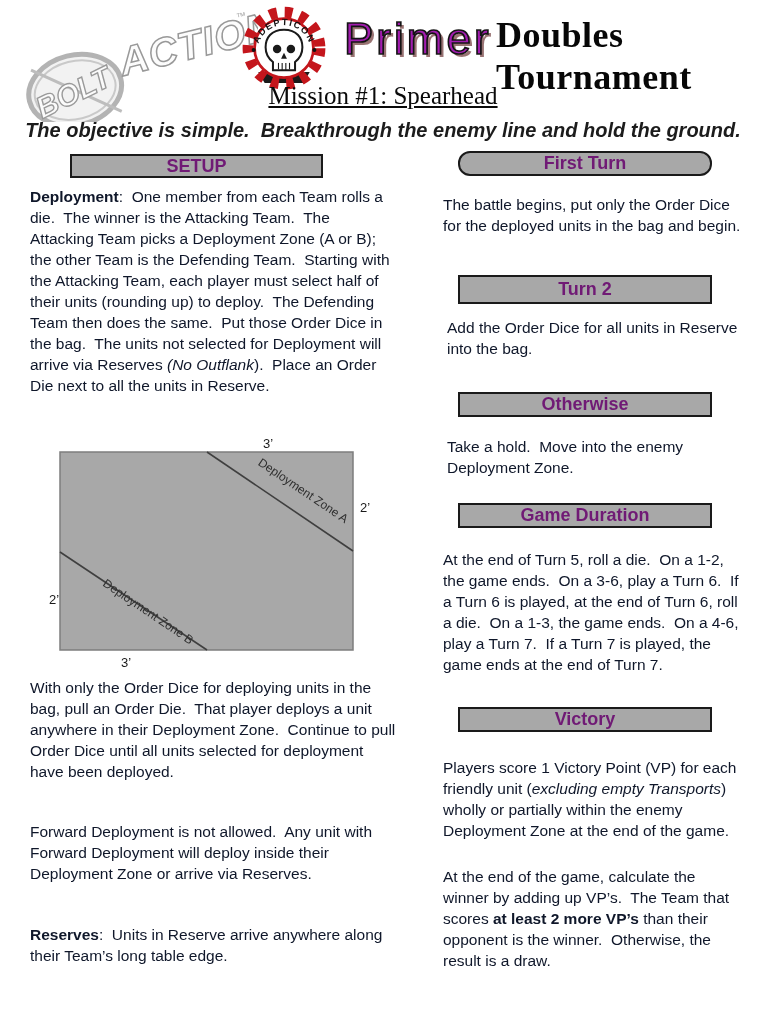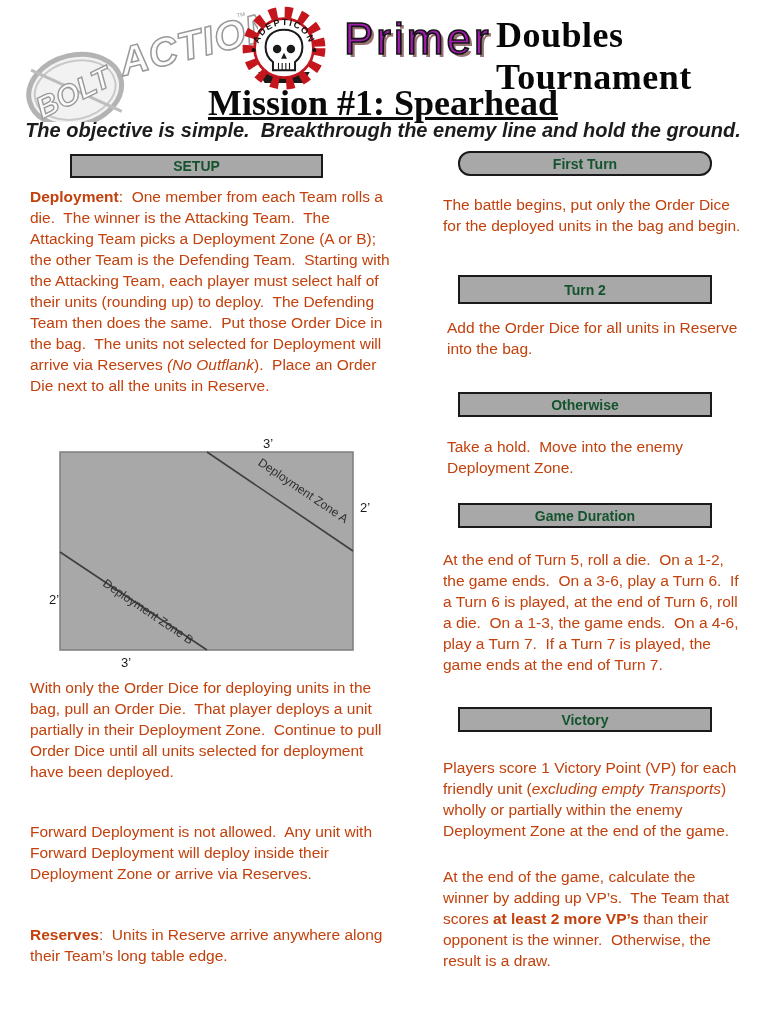--- a/index.html
+++ b/index.html
@@ -14,38 +14,38 @@
     font-family:"Liberation Serif",serif;font-size:36px;font-weight:600;
     color:#070707;letter-spacing:.5px;
   }
   .primer{
     font-size:44px;font-weight:400;color:#a21caf;letter-spacing:3px;
     -webkit-text-stroke:1.7px #141414;
     text-shadow:3px 3px 0 rgba(70,0,0,.55);
   }
   .title{
     left:0;top:82px;width:766px;text-align:center;
-    font-family:"Liberation Serif",serif;font-size:36px;font-weight:700;
+    font-family:"Liberation Serif",serif;font-size:25px;font-weight:400;
     text-decoration:underline;color:#0a0a0a;
   }
   .subtitle{
     left:0;top:119px;width:766px;text-align:center;
     font-style:italic;font-weight:600;font-size:20px;color:#1c1c1c;
     white-space:pre-wrap;
   }
   
   .bar{
     background:#a8a8a8;border:2px solid #1a1a1a;
     display:flex;align-items:center;justify-content:center;
-    font-weight:700;font-size:14px;color:#14532d;
+    font-weight:700;font-size:18px;color:#701a75;
     box-sizing:border-box;
   }
   
   .para{
-    font-size:15.5px;line-height:21px;color:#c2410c;
+    font-size:15.5px;line-height:21px;color:#0f172a;
     white-space:pre-wrap;margin:0;
   }
   .para b{font-weight:700;}
   .para i{font-style:italic;}
   
   .diagram svg{display:block;}
   .dim{font-size:13px;fill:#1a1a1a;font-family:"Liberation Sans",sans-serif;}
   .zone{font-size:12px;fill:#2e2e2e;font-family:"Liberation Sans",sans-serif;}
 </style>
 </head>
@@ -112,21 +112,21 @@
       <line x1="30" y1="116" x2="177" y2="214" stroke="#3f3f3f" stroke-width="1.6"></line>
       <text class="zone" x="271" y="58" text-anchor="middle" transform="rotate(34 271 58)">Deployment Zone A</text>
       <text class="zone" x="116" y="179" text-anchor="middle" transform="rotate(34 116 179)">Deployment Zone B</text>
       <text class="dim" x="238" y="12" text-anchor="middle">3’</text>
       <text class="dim" x="330" y="76" text-anchor="start">2’</text>
       <text class="dim" x="24" y="168" text-anchor="middle">2’</text>
       <text class="dim" x="96" y="231" text-anchor="middle">3’</text>
     </svg>
   </div>
 
-  <p class="abs para" style="left:30px;top:677px;width:368px;">With only the Order Dice for deploying units in the bag, pull an Order Die.  That player deploys a unit partially in their Deployment Zone.  Continue to pull Order Dice until all units selected for deployment have been deployed.</p>
+  <p class="abs para" style="left:30px;top:677px;width:368px;">With only the Order Dice for deploying units in the bag, pull an Order Die.  That player deploys a unit anywhere in their Deployment Zone.  Continue to pull Order Dice until all units selected for deployment have been deployed.</p>
 
   <p class="abs para" style="left:30px;top:821px;width:368px;">Forward Deployment is not allowed.  Any unit with Forward Deployment will deploy inside their Deployment Zone or arrive via Reserves.</p>
 
   <p class="abs para" style="left:30px;top:924px;width:368px;"><b>Reserves</b><span>:  Units in Reserve arrive anywhere along their Team’s long table edge.</span></p>
 
   <div class="abs bar" style="left:458px;top:151px;width:254px;height:25px;border-radius:12px;">
       <span>First Turn</span>
     </div>
   <p class="abs para" style="left:443px;top:194px;width:300px;">The battle begins, put only the Order Dice for the deployed units in the bag and begin.</p>
 

